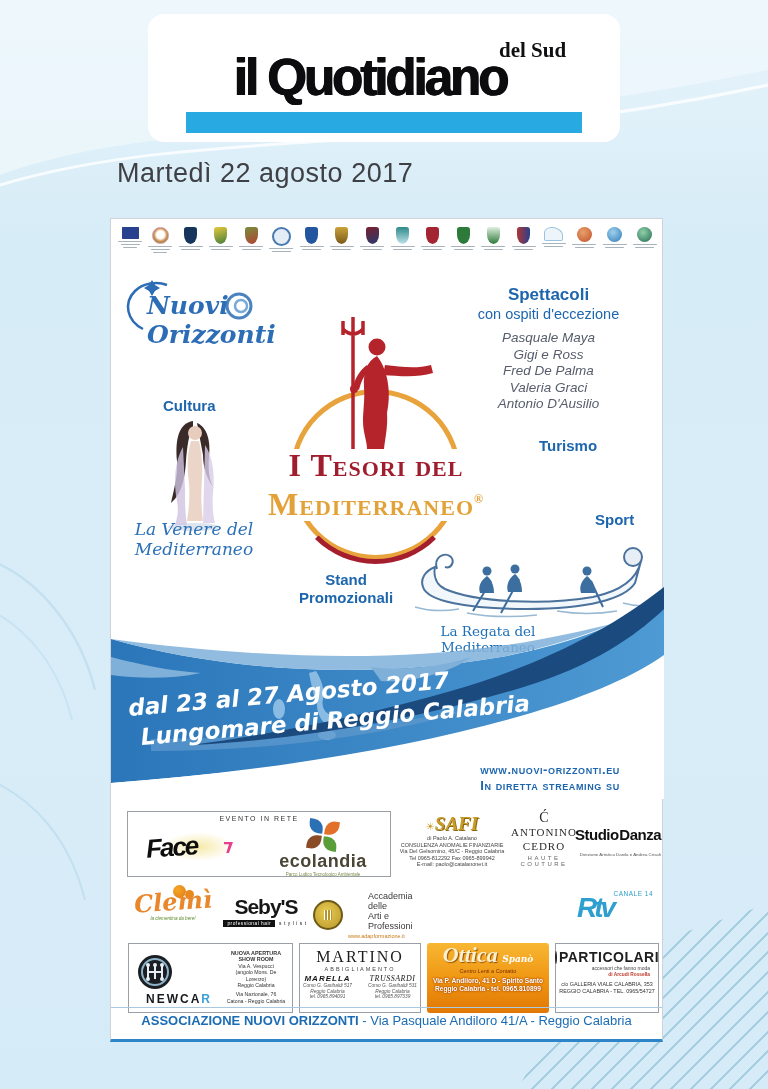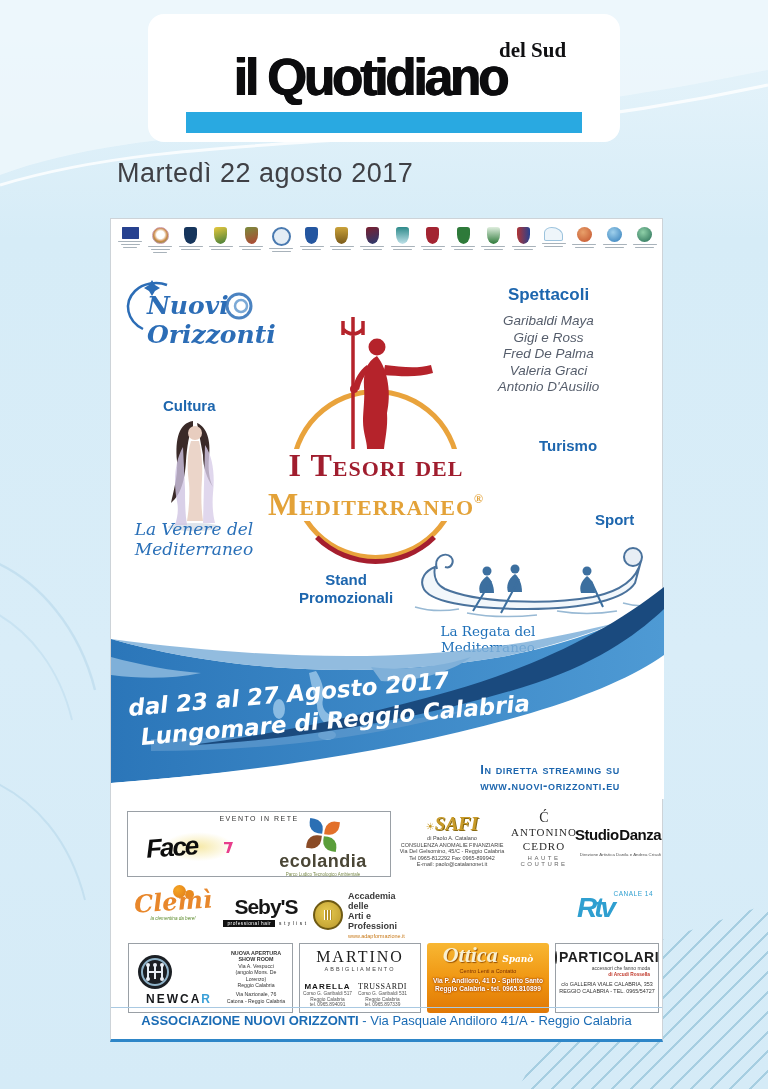--- a/index.html
+++ b/index.html
@@ -118,42 +118,42 @@
   .sebys{position:absolute;left:112px;top:676px;width:86px;text-align:center;}
   .sebys-name{font-size:21px;font-weight:bold;letter-spacing:-1px;color:#161616;}
   .sebys-sub{display:flex;align-items:center;justify-content:center;margin-top:1px;}
   .sebys-bar{background:#111;color:#fff;font-size:4.8px;padding:1px 4px;letter-spacing:.5px;}
   .sebys-sty{font-size:4.8px;letter-spacing:2.5px;color:#111;margin-left:4px;}
   .accademia{position:absolute;left:202px;top:672px;width:102px;display:flex;align-items:center;}
   .acc-emblem{width:26px;height:26px;border-radius:50%;background:radial-gradient(circle at 45% 40%,#e8cc52,#b8962a);
       border:2px solid #6e5a14;flex:none;display:flex;align-items:center;justify-content:center;}
   .acc-col{width:8px;height:10px;background:repeating-linear-gradient(90deg,#fff 0 1.5px,#b8962a 1.5px 3px);}
   .acc-text{margin-left:5px;text-align:left;}
-  .acc-name{font-size:9px;font-weight:bold;color:#3a3a3a;line-height:10px;}
+  .acc-name{font-size:9px;font-weight:normal;color:#3a3a3a;line-height:10px;margin-left:20px;}
   .acc-url{font-size:5.5px;color:#c87a1a;margin-top:2px;}
   .immedia{position:absolute;left:310px;top:676px;width:128px;border:2.5px solid #101010;text-align:center;background:#fff;}
   .immedia-name{font-size:15.5px;font-weight:bold;letter-spacing:.5px;color:#101010;padding:1px 0 0;}
   .immedia-sub{background:#101010;color:#fff;font-size:5.5px;letter-spacing:2.5px;padding:1.5px 0;}
   .rtv{position:absolute;left:452px;top:670px;width:92px;height:40px;}
   .rtv-name{position:absolute;left:14px;top:0;font-size:28px;line-height:38px;font-weight:bold;
       font-style:italic;color:#2f9fd0;letter-spacing:-3px;}
   .rtv-canale{position:absolute;right:2px;top:1px;font-size:6.5px;color:#2f9fd0;letter-spacing:.5px;}
   
   .newcar{left:17px;top:724px;width:165px;height:70px;}
   .nc-emblem{position:absolute;left:8px;top:10px;}
   .nc-name{position:absolute;left:4px;top:48px;width:92px;text-align:center;font-size:12px;
       font-weight:bold;letter-spacing:2px;color:#17191c;}
   .nc-name .r{color:#3aa0d8;}
   .nc-text{position:absolute;right:5px;top:6px;width:62px;text-align:center;font-size:5.2px;
       line-height:6.4px;color:#333;}
   .nc-text b{font-size:5.4px;}
   .martino{left:188px;top:724px;width:122px;height:70px;text-align:center;}
   .mart-name{font-family:Liberation Serif, serif;font-size:16px;letter-spacing:2px;color:#1c1c1c;margin-top:4px;}
   .mart-sub{font-size:5.5px;letter-spacing:2px;color:#444;}
-  .mart-cols{display:flex;justify-content:flex-start;margin-top:12px;}
+  .mart-cols{display:flex;justify-content:space-between;margin-top:4px;font-style:italic;}
   .mart-col{width:55px;font-size:4.8px;color:#555;line-height:5.8px;}
   .mart-brand1{font-size:8px;font-weight:bold;letter-spacing:1px;color:#161616;margin-bottom:1px;}
   .mart-brand2{font-family:"Liberation Serif",serif;font-size:8px;letter-spacing:.5px;color:#161616;margin-bottom:1px;}
   .ottica{left:316px;top:724px;width:122px;height:70px;border:none;
       background:linear-gradient(180deg,#f8b733 0%,#ef9410 55%,#e07806 100%);border-radius:3px;text-align:center;}
   .ott-name{font-family:"Liberation Serif",serif;font-weight:bold;font-style:italic;font-size:22px;
       color:#f8f0d2;line-height:24px;margin-top:3px;text-shadow:1px 1px 1px #9a5200;}
   .ott-brand2{font-family:"DejaVu Serif",serif;font-style:italic;font-weight:bold;font-size:9px;color:#fff;}
   .ott-tag{font-size:5.5px;color:#7a2e00;margin-top:1px;}
   .ott-addr{margin-top:3px;font-size:6.6px;font-weight:bold;color:#fff;line-height:8px;
@@ -296,22 +296,23 @@
         <path d="M22,50 C6,42 2,24 14,12 C22,4 36,2 46,6" fill="none" stroke="#2c6db6" stroke-width="2.5"></path>
         <path d="M28,6 l3,-5 l3,5 l5,3 l-5,3 l-3,5 l-3,-5 l-5,-3 Z" fill="#2c6db6"></path>
         <circle cx="118" cy="27" r="12" fill="none" stroke="#2c6db6" stroke-width="3" opacity="0.85"></circle>
         <circle cx="120" cy="27" r="6" fill="none" stroke="#5a93cc" stroke-width="2.5" opacity="0.8"></circle>
       </svg>
       <span class="brand-text">Nuovi Orizzonti</span>
     </div>
 
     <div class="spettacoli">
       <div class="spett-title">Spettacoli</div>
+      <div class="spett-sub">con ospiti d'eccezione</div>
       <div class="guests">
-        <div>Garibaldi Maya</div>
+        <div>Pasquale Maya</div>
         <div>Gigi e Ross</div>
         <div>Fred De Palma</div>
         <div>Valeria Graci</div>
         <div>Antonio D'Ausilio</div>
       </div>
     </div>
 
     <div class="blue-label lab-cultura">Cultura</div>
     <div class="blue-label lab-turismo">Turismo</div>
     <div class="blue-label lab-sport">Sport</div>
@@ -378,22 +379,22 @@
       <path d="M0,70 C30,78 60,84 90,86 C60,92 30,92 0,88 Z" fill="#7fb0d9"></path>
       <path d="M40,152 C140,152 260,142 360,122 C280,148 160,164 40,164 Z" fill="#5e98cc" opacity="0.75"></path>
       <path d="M553,0 C500,42 430,78 340,104 C260,127 170,146 80,158 C200,152 320,130 425,96 C492,74 532,42 553,22 Z" fill="#1a4a7e"></path>
       <path d="M0,196 C140,186 300,162 420,126 C480,108 525,88 553,68 L553,212 L0,212 Z" fill="#ffffff"></path>
     </svg>
     <div class="event-text">
       <div>dal 23 al 27 Agosto 2017</div>
       <div class="event-line2">Lungomare di Reggio Calabria</div>
     </div>
     <div class="streaming">
+      <div>www.nuovi-orizzonti.eu</div>
       <div>In diretta streaming su</div>
-      <div>www.nuovi-orizzonti.eu</div>
     </div>
 
     <div class="spbox evento">
       <div class="evento-label">EVENTO IN RETE</div>
       <div class="face-wrap">
         <div class="face-text">Face</div>
         <div class="face-pink"></div>
       </div>
       <div class="ecolandia">
         <div class="pinwheel">

